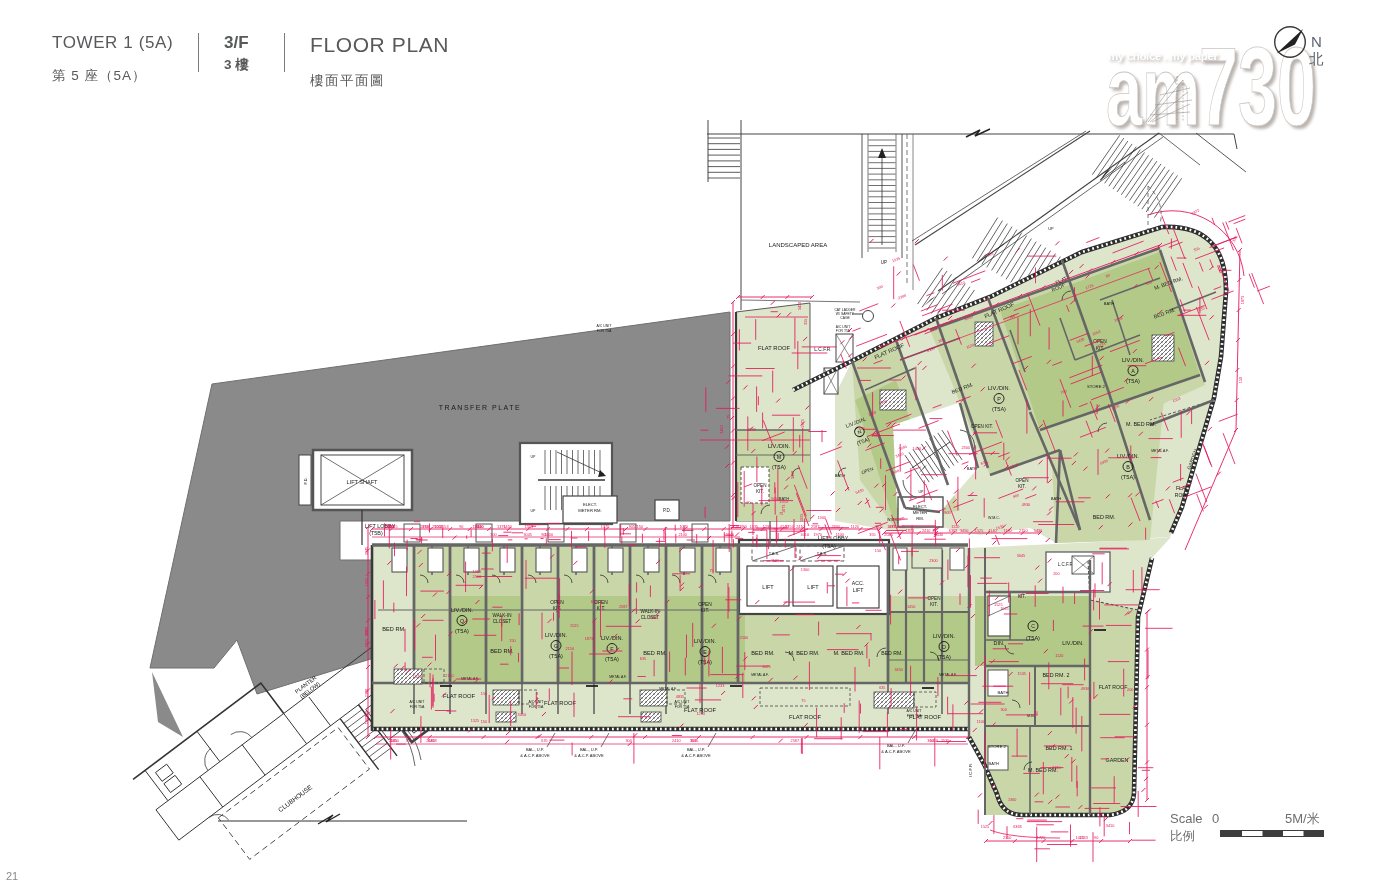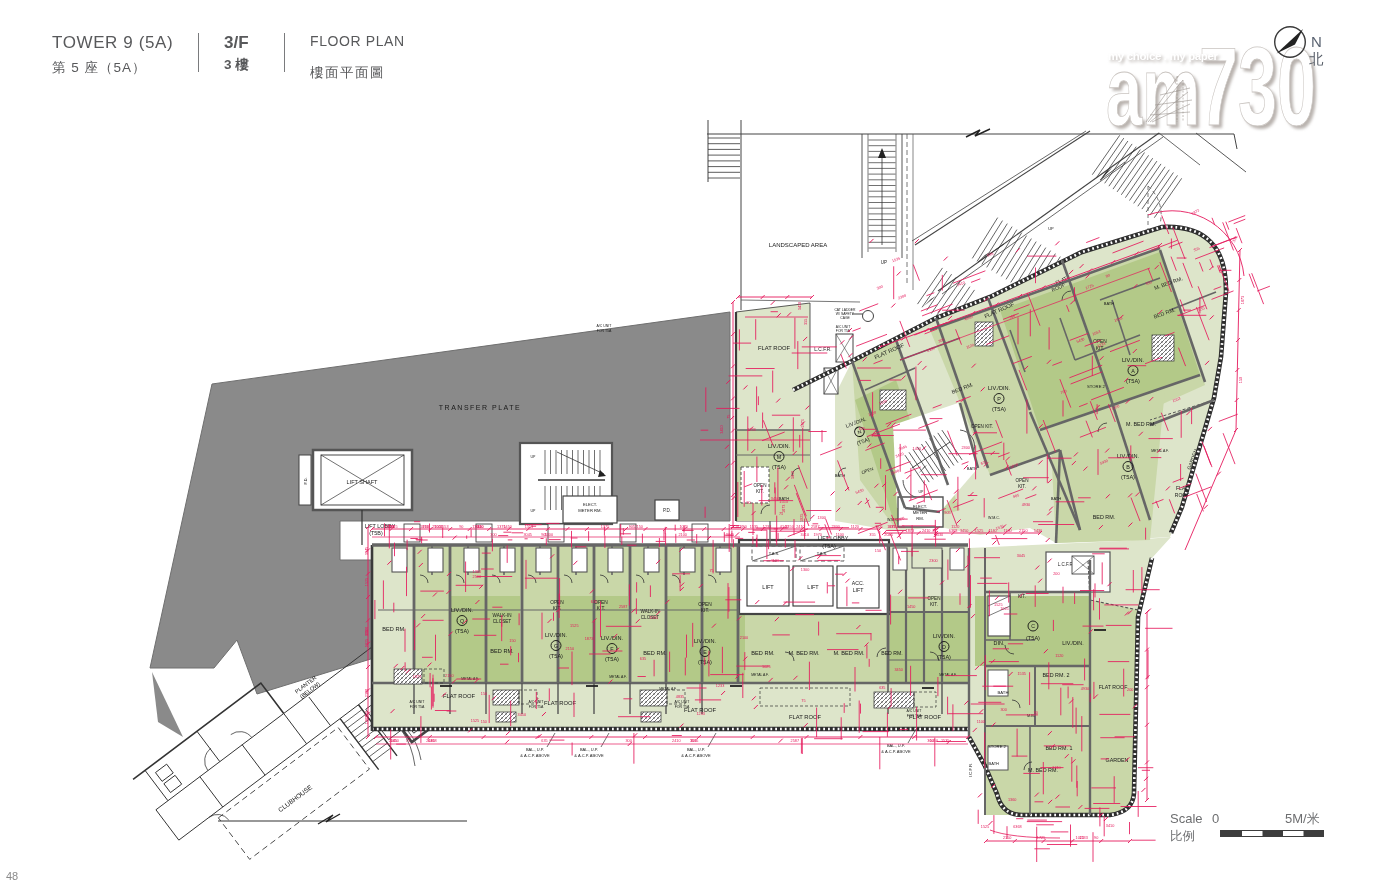--- a/index.html
+++ b/index.html
@@ -788,39 +788,39 @@
 <text x="1079.8" y="839.0" font-size="3.8" fill="#e5195c" text-anchor="middle">1025</text>
 <text x="1041.1" y="839.0" font-size="3.8" fill="#e5195c" text-anchor="middle">1725</text>
 <text x="1007.2" y="839.0" font-size="3.8" fill="#e5195c" text-anchor="middle">2150</text>
 <text x="1196.0" y="213.0" font-size="3.8" fill="#e5195c" text-anchor="middle" transform="rotate(-30 1196 213)">1873</text>
 <text x="1236.0" y="240.0" font-size="3.8" fill="#e5195c" text-anchor="middle" transform="rotate(-60 1236 240)">300</text>
 <text x="1244.0" y="300.0" font-size="3.8" fill="#e5195c" text-anchor="middle" transform="rotate(-90 1244 300)">1873</text>
 <text x="1242.0" y="380.0" font-size="3.8" fill="#e5195c" text-anchor="middle" transform="rotate(-90 1242 380)">150</text>
 </svg>
 
 <div style="position:absolute;left:52px;top:33px;color:#58595b;">
-<div style="font-size:17px;letter-spacing:0.6px;">TOWER 9 (5A)</div>
-<div style="font-size:13.5px;margin-top:6px;letter-spacing:1px;">第 5 座（5A）</div>
+<div style="font-size:17px;letter-spacing:0.6px;">TOWER 1 (5A)</div>
+<div style="font-size:13.5px;margin-top:14px;letter-spacing:1px;">第 5 座（5A）</div>
     </div>
 
 <div style="position:absolute;left:198px;top:33px;width:1.4px;height:39px;background:#7a7b7d;"></div>
 
 <div style="position:absolute;left:224px;top:33px;color:#58595b;font-weight:bold;">
 <div style="font-size:17px;">3/F</div>
 <div style="font-size:13.5px;margin-top:3px;">3 樓</div>
     </div>
 
 <div style="position:absolute;left:284px;top:33px;width:1.4px;height:39px;background:#7a7b7d;"></div>
 
 <div style="position:absolute;left:310px;top:33px;color:#58595b;">
-<div style="font-size:14px;letter-spacing:0.6px;text-align:center;">FLOOR PLAN</div>
+<div style="font-size:21px;letter-spacing:0.6px;text-align:center;">FLOOR PLAN</div>
 <div style="font-size:13.5px;margin-top:15px;letter-spacing:1.5px;">樓面平面圖</div>
     </div>
 
-<div style="position:absolute;left:6px;top:870px;font-size:11px;color:#8a8a8a;">48</div>
+<div style="position:absolute;left:6px;top:870px;font-size:11px;color:#8a8a8a;">21</div>
 
 <svg style="position:absolute;left:0;top:0" width="1375" height="884" xmlns="http://www.w3.org/2000/svg" font-family="Liberation Sans, sans-serif">
 <g font-weight="bold">
 <text x="1106" y="125" font-size="98" fill="#b9b3af" filter="url(#lb)" textLength="94" lengthAdjust="spacingAndGlyphs" transform="translate(3,3)">am</text>
 <text x="1199" y="125" font-size="112" fill="#b9b3af" filter="url(#lb)" textLength="117" lengthAdjust="spacingAndGlyphs" transform="translate(3,3)">730</text>
 <text x="1106" y="125" font-size="98" fill="#fff" stroke="#cac5c1" stroke-width="0.8" textLength="94" lengthAdjust="spacingAndGlyphs">am</text>
 <text x="1199" y="125" font-size="112" fill="#fff" stroke="#cac5c1" stroke-width="0.8" textLength="117" lengthAdjust="spacingAndGlyphs">730</text>
 <text x="1108" y="60" font-size="11.5" fill="#b9b3af" filter="url(#lb)" textLength="110" transform="translate(2,2)">my choice . my paper</text>
 <text x="1108" y="60" font-size="11.5" fill="#fff" textLength="110">my choice . my paper</text>
 </g>

